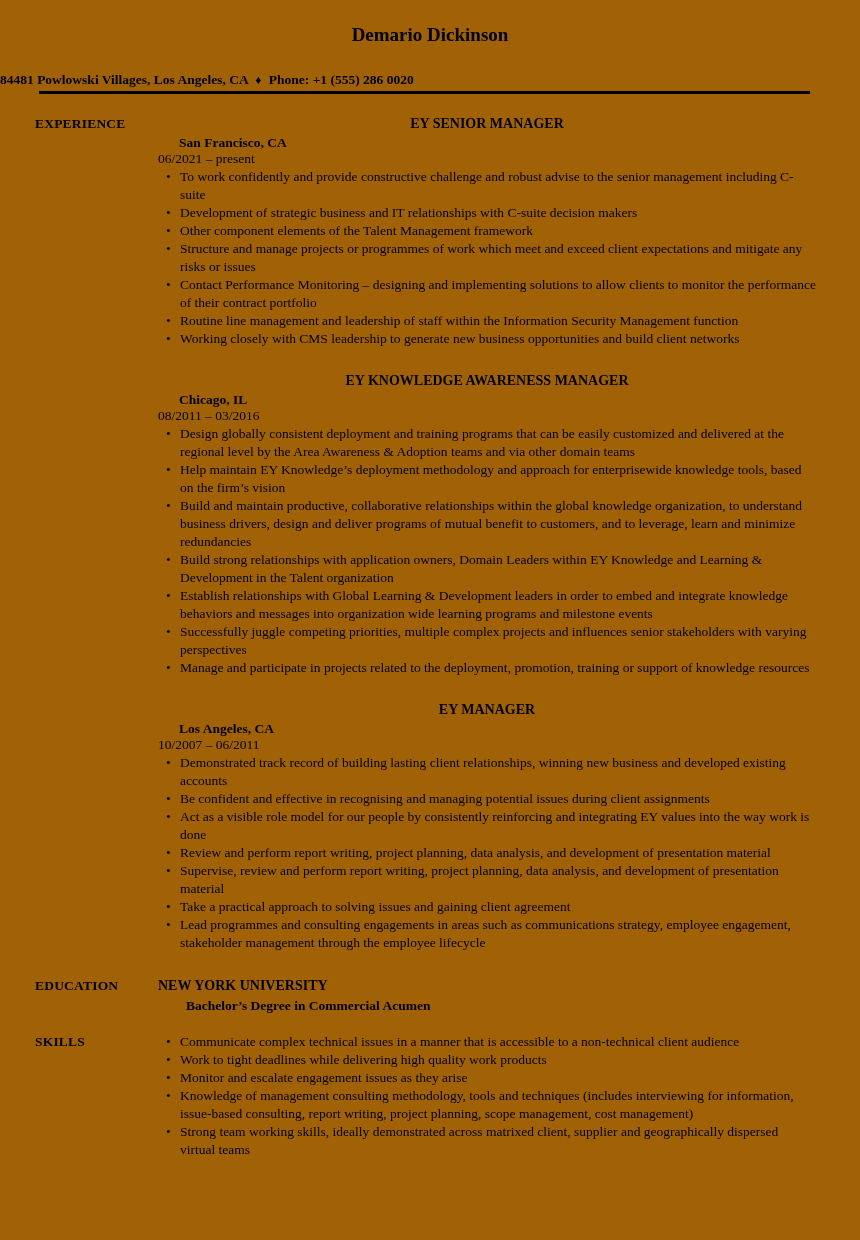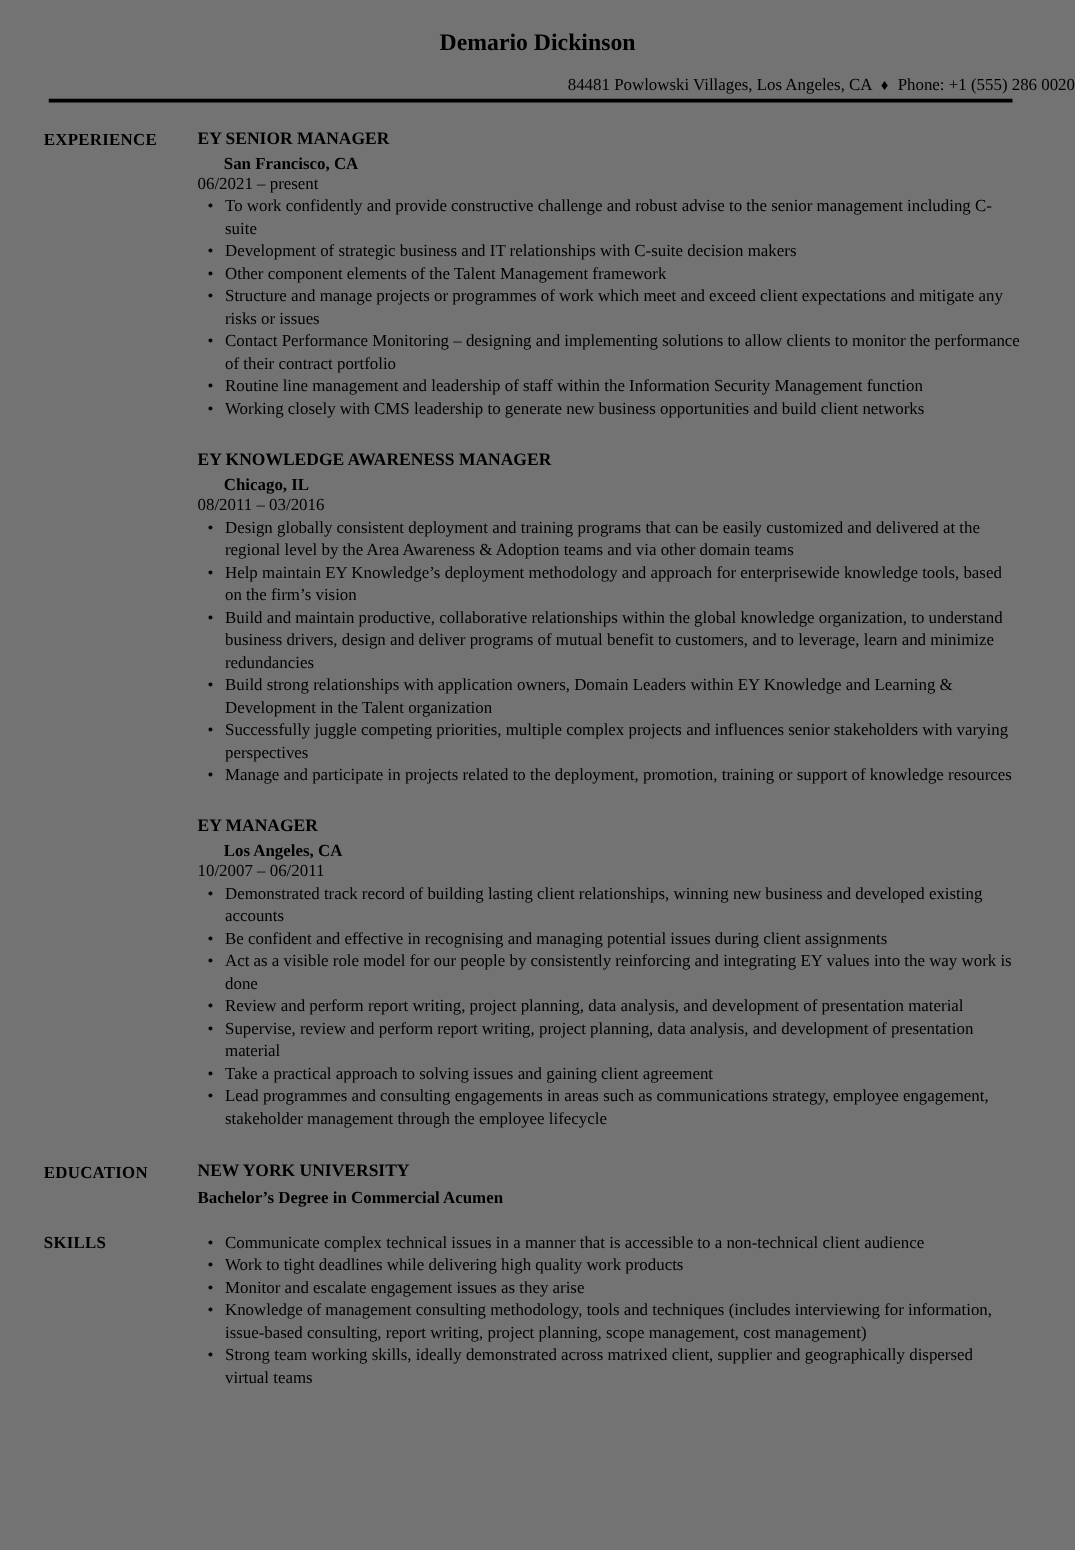--- a/index.html
+++ b/index.html
@@ -1,77 +1,77 @@
 <!DOCTYPE html>
 <html><head>
 <meta charset="utf-8">
 <style>
   html, body { margin: 0; padding: 0; background: #fff; }
   .page {
     position: relative;
     width: 860px;
     height: 1240px;
     overflow: hidden;
-    background: #737373;
+    background: #a16207;
     color: #000;
     font-family: "Liberation Serif", serif;
   }
   
   .name {
     margin: 24px 0 0 0;
     text-align: center;
     font-size: 19px;
     font-weight: bold;
     line-height: 22px;
   }
   .contact {
-    margin-top: 14px;
-    text-align: right;
+    margin-top: 26px;
+    text-align: left;
     font-size: 13.5px;
-    font-weight: normal;
+    font-weight: bold;
     line-height: 16px;
   }
   .contact .sep { margin: 0 4px; font-size: 12px; }
   .rule {
     margin: 3px 50px 0 39px;
     border-top: 3px solid #000;
     height: 0;
   }
   
   .main { padding: 21px 44px 0 35px; }
   .section { display: grid; grid-template-columns: 123px 1fr; }
   .section-label {
     font-weight: bold;
     font-size: 13.5px;
     line-height: 18px;
     letter-spacing: 0.2px;
   }
   
-  .job-title { margin: 0 0 2px 0; font-size: 14px; font-weight: bold; line-height: 18px; }
+  .job-title { margin: 0 0 2px 0; font-size: 14px; font-weight: bold; line-height: 18px; text-align: center; }
   .job-location { font-size: 13.5px; font-weight: bold; line-height: 15px; margin-left: 21px; }
   .job-dates { font-size: 13.5px; line-height: 18px; }
   .job + .job { margin-top: 24px; }
   
   .bullets { list-style: none; margin: 0; padding: 0; }
   .bullets li {
     position: relative;
     padding-left: 22px;
     font-size: 13.5px;
     line-height: 18px;
   }
   .bullets li::before {
     content: "\2022";
     position: absolute;
     left: 8px;
     top: 0;
   }
   
   .sec-education { margin-top: 25px; }
   .edu-school { font-size: 14px; font-weight: bold; line-height: 18px; margin-bottom: 2px; }
-  .edu-degree { font-size: 13.5px; font-weight: bold; line-height: 18px; }
+  .edu-degree { font-size: 13.5px; font-weight: bold; line-height: 18px; margin-left: 28px; }
   .sec-skills { margin-top: 18px; }
 </style>
 </head>
 <body>
 
 <div class="page">
 
   <header>
     <h1 class="name">Demario Dickinson</h1>
     <div class="contact">
@@ -104,20 +104,21 @@
 
   <article class="job">
     <h2 class="job-title">EY KNOWLEDGE AWARENESS MANAGER</h2>
     <div class="job-location">Chicago, IL</div>
     <div class="job-dates">08/2011 – 03/2016</div>
     <ul class="bullets">
               <li>Design globally consistent deployment and training programs that can be easily customized and delivered at the regional level by the Area Awareness &amp; Adoption teams and via other domain teams</li>
               <li>Help maintain EY Knowledge’s deployment methodology and approach for enterprisewide knowledge tools, based on the firm’s vision</li>
               <li>Build and maintain productive, collaborative relationships within the global knowledge organization, to understand business drivers, design and deliver programs of mutual benefit to customers, and to leverage, learn and minimize redundancies</li>
               <li>Build strong relationships with application owners, Domain Leaders within EY Knowledge and Learning &amp; Development in the Talent organization</li>
+              <li>Establish relationships with Global Learning &amp; Development leaders in order to embed and integrate knowledge behaviors and messages into organization wide learning programs and milestone events</li>
               <li>Successfully juggle competing priorities, multiple complex projects and influences senior stakeholders with varying perspectives</li>
               <li>Manage and participate in projects related to the deployment, promotion, training or support of knowledge resources</li>
             </ul>
   </article>
 
   <article class="job">
     <h2 class="job-title">EY MANAGER</h2>
     <div class="job-location">Los Angeles, CA</div>
     <div class="job-dates">10/2007 – 06/2011</div>
     <ul class="bullets">

